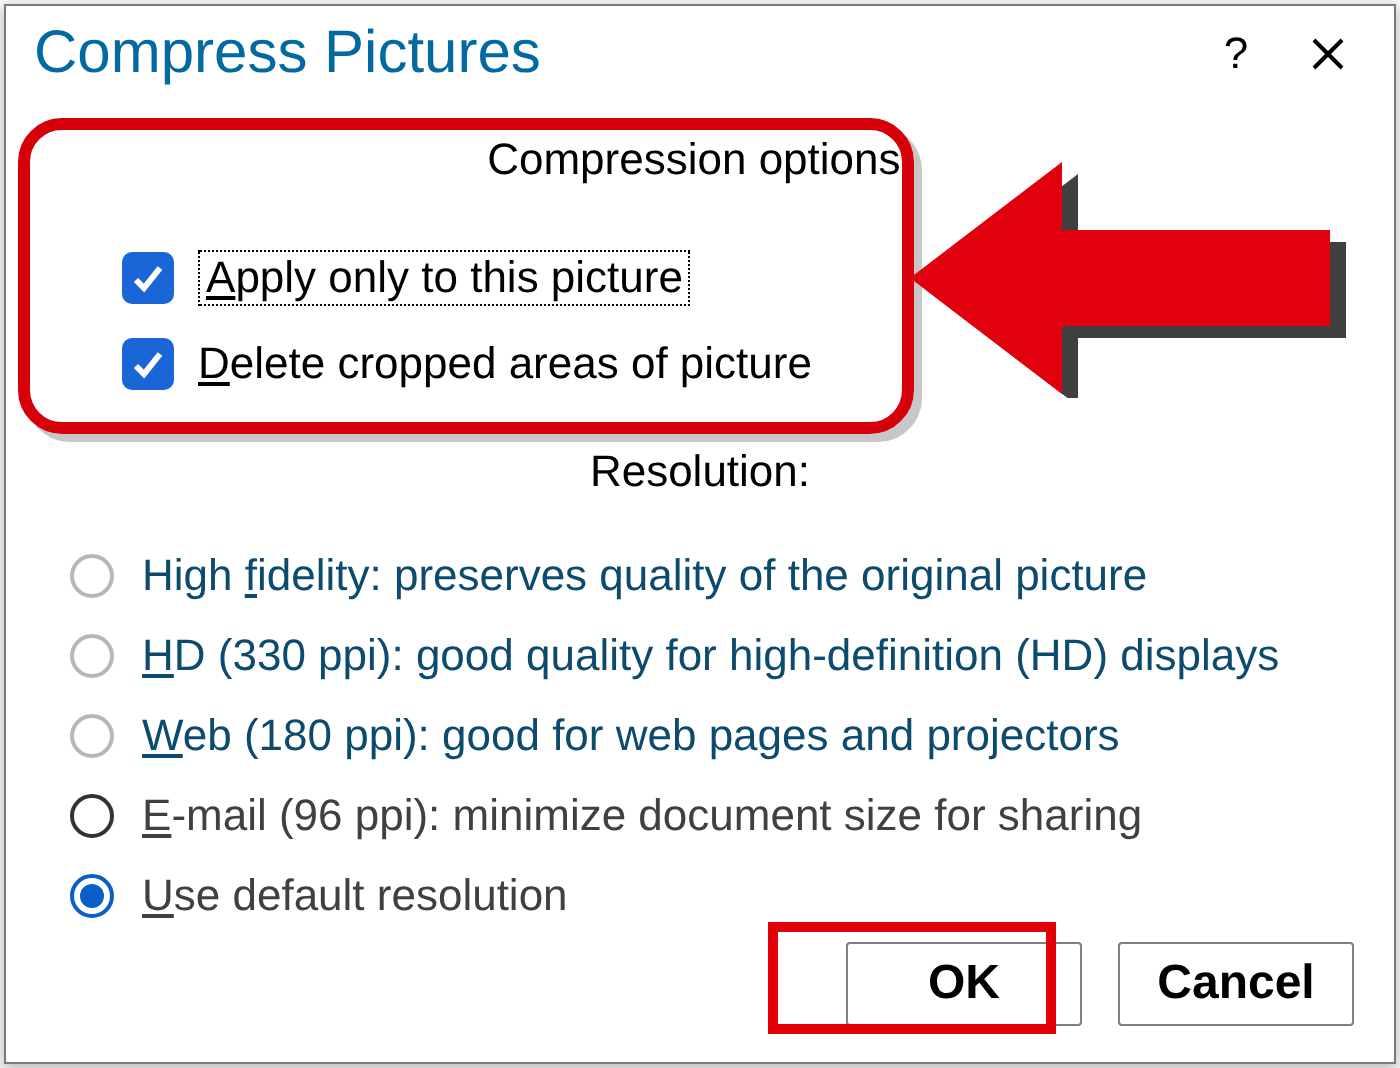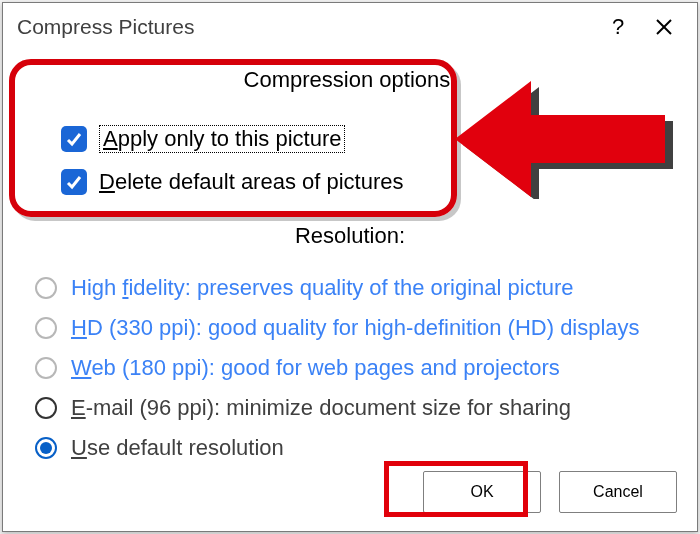--- a/index.html
+++ b/index.html
@@ -21,22 +21,22 @@
     border: 1px solid #7a7a7a;
     box-shadow: 0 2px 6px rgba(0,0,0,0.25);
   }
   .titlebar {
     display: flex;
     align-items: center;
     height: 48px;
     padding: 0 10px 0 14px;
   }
   .titlebar .title {
-    font-size: 21px;
-    color: #404040;
+    font-size: 30px;
+    color: #0369a1;
     flex: 1;
   }
   .titlebar .help-btn,
   .titlebar .close-btn {
     width: 46px;
     height: 40px;
     display: flex;
     align-items: center;
     justify-content: center;
     font-size: 22px;
@@ -119,41 +119,42 @@
   .radio.enabled { border-color: #333; }
   .radio.selected { border-color: #0860c7; border-width: 2px; }
   .radio.selected::after {
     content: "";
     position: absolute;
     inset: 3px;
     border-radius: 50%;
     background: #0860c7;
   }
   .radio-text { font-size: 22px; color: #404040; }
-  .radio-text.disabled { color: #3b82f6; }
+  .radio-text.disabled { color: #0c4a6e; }
 
   .button-row {
     position: absolute;
     right: 20px;
     bottom: 16px;
     height: 44px;
     display: flex;
     gap: 18px;
   }
   .btn {
     min-width: 116px;
     height: 40px;
     border: 1px solid #7f7f7f;
     background: #fff;
-    font-size: 16px;
+    font-size: 24px;
     display: flex;
     align-items: center;
     justify-content: center;
     cursor: pointer;
     border-radius: 2px;
+    font-weight: bold;
   }
 
   
   .anno-box1 {
     position: absolute;
     left: 6px; top: 56px;
     width: 436px; height: 146px;
     border: 6px solid #d6000a;
     border-radius: 22px;
     box-shadow: 4px 4px 0 rgba(0,0,0,0.22);
@@ -204,21 +205,21 @@
             </svg>
         </div>
         <span class="option-text focus"><span class="hotkey">A</span><span>pply only to this picture</span></span>
       </div>
       <div class="option-row">
         <div class="checkbox">
           <svg viewBox="0 0 18 18">
               <polyline points="3,10 7,14 15,4"></polyline>
             </svg>
         </div>
-        <span class="option-text"><span class="hotkey">D</span><span>elete default areas of pictures</span></span>
+        <span class="option-text"><span class="hotkey">D</span><span>elete cropped areas of picture</span></span>
       </div>
     </div>
 
     <div class="group-header" style="margin-top:4px;">
       <div class="label">Resolution:</div>
       <div class="rule"></div>
     </div>
 
     <div class="radios">
       <div class="radio-row">

